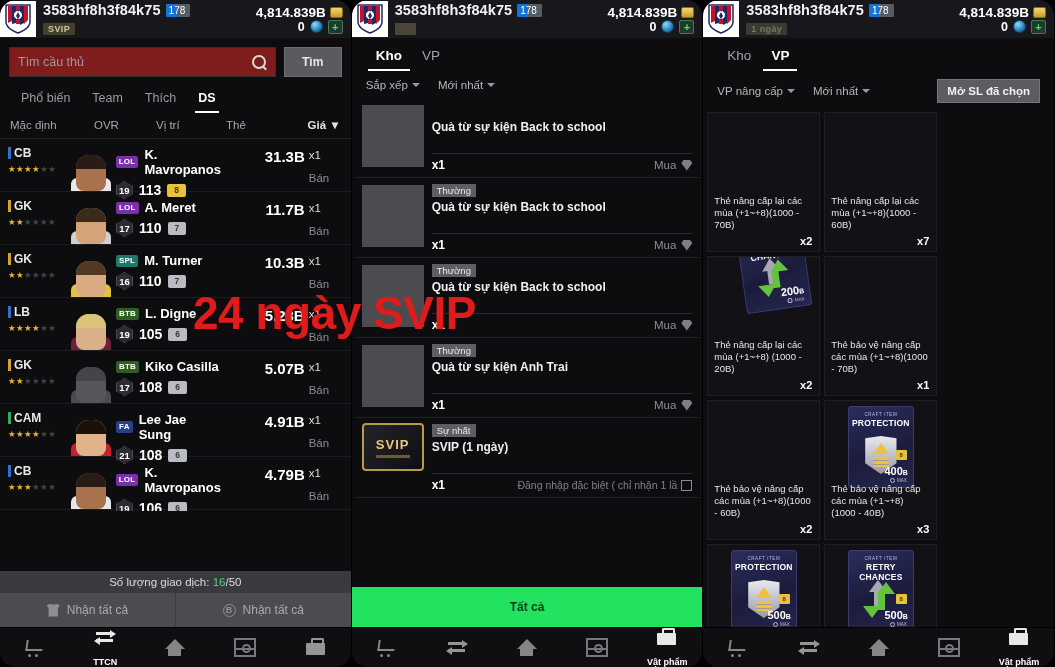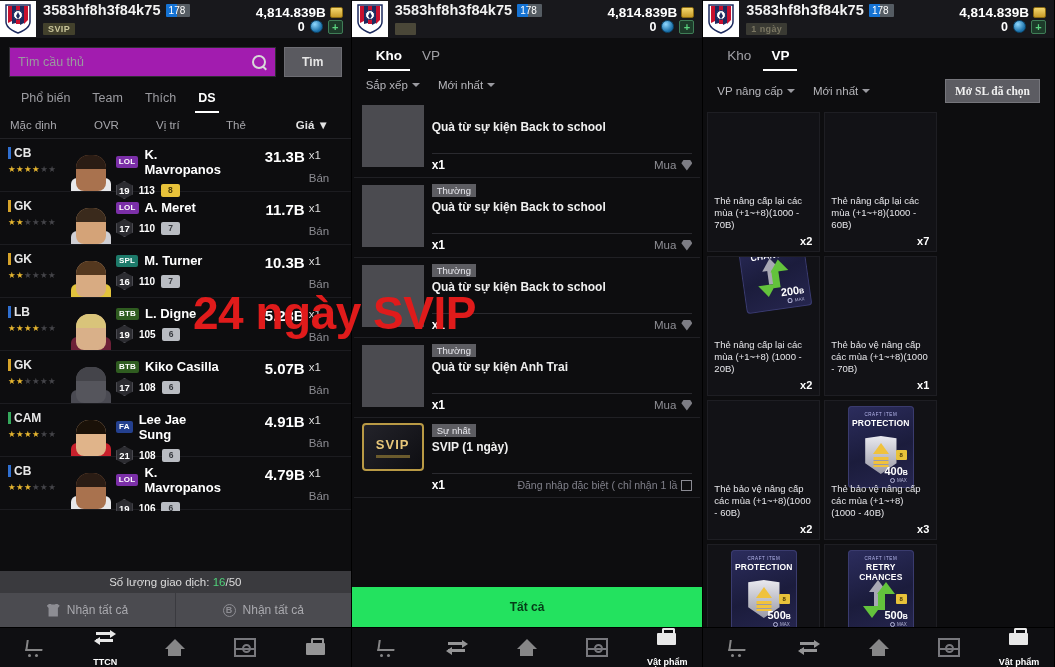--- a/index.html
+++ b/index.html
@@ -3,21 +3,21 @@
 <meta charset="utf-8">
 <style>
   * { box-sizing: border-box; margin: 0; padding: 0; }
   html, body {
     width: 1055px; height: 667px;
     background: #000;
     font-family: "Liberation Sans", sans-serif;
     overflow: hidden;
   }
   .screen { position: relative; width: 1055px; height: 667px; display: flex; }
-  .panel { position: relative; width: 352px; height: 667px; background: #0d0d0f; overflow: hidden; border-right: 1px solid #000; }
+  .panel { position: relative; width: 352px; height: 667px; background: #0d0d0f; overflow: hidden; border-right: 1px solid #000; border-radius: 16px; }
   .panel:last-child { width: 351px; border-right: none; }
 
   
   .hdr { height: 38px; background: #18181c; display: flex; align-items: center; padding: 0 6px 0 0; position: relative; }
   .crest { width: 36px; height: 36px; background: #fff; display: flex; align-items: center; justify-content: center; flex: none; }
   .crest svg { width: 26px; height: 30px; display:block; }
   .hdr-mid { flex: 1; padding-left: 7px; }
   .hdr-row1 { display: flex; align-items: center; gap: 5px; }
   .uname { color: #f2f2f2; font-size: 14.5px; font-weight: bold; letter-spacing: .1px; }
   .lvl { background: linear-gradient(90deg,#1573d4 0 44%, #555c63 44% 100%); color:#fff; font-size: 10px; font-weight:normal; padding: 1px 5px 1px 3px; border-radius:1px; line-height:11px;}
@@ -28,54 +28,54 @@
   .cur1 { display:flex; align-items:center; gap:4px; }
   .cur1 .val { color:#fff; font-size:13.5px; font-weight:bold; }
   .coin { width:13px; height:11px; background: linear-gradient(#f5d76e,#c79b28); border-radius:2px; border:1px solid #8a6a12; }
   .cur2 { display:flex; align-items:center; gap:5px; }
   .cur2 .val { color:#fff; font-size:12.5px; font-weight:bold; }
   .gem { width:13px;height:13px;border-radius:50%; background: radial-gradient(circle at 35% 30%, #8fd8ff, #1a6fa8 70%); border:1px solid #0c4a72; }
   .plus { width:15px;height:14px; background:#1d3b2a; border:1px solid #3f7d57; color:#5ad47f; font-size:11px; line-height:12px; text-align:center; border-radius:2px; font-weight:bold;}
 
   
   .search-wrap { padding: 9px 9px 6px 9px; display:flex; gap:8px; align-items:center; }
-  .search-box { flex:1; height:30px; background:#a21caf; border:1px solid #2e2e33; display:flex; align-items:center; padding:0 8px; }
+  .search-box { flex:1; height:30px; background:#7f1d1d; border:1px solid #2e2e33; display:flex; align-items:center; padding:0 8px; }
   .search-box input { flex:1; background:transparent; border:none; outline:none; color:#cfcfcf; font-size:12.5px; font-family:inherit; }
   .search-box input::placeholder { color:#9a9a9f; }
   .mag { width:15px;height:15px; position:relative; flex:none;}
   .mag::before{content:'';position:absolute;width:10px;height:10px;border:2px solid #d8d8d8;border-radius:50%;top:0;left:0;}
   .mag::after{content:'';position:absolute;width:5px;height:2px;background:#d8d8d8;transform:rotate(45deg);bottom:1px;right:0;}
   .btn-find { width:58px;height:30px;background:#5a5a60;color:#e6e6e6;font-size:12px;font-weight:bold;display:flex;align-items:center;justify-content:center;border:1px solid #6d6d73;}
 
   .tabs1 { display:flex; gap:0; padding:2px 10px 0 10px; }
   .tabs1 .t { padding:6px 11px 8px 11px; font-size:12.5px; color:#9b9ba0; position:relative; }
   .tabs1 .t.act { color:#fff; font-weight:bold; }
   .tabs1 .t.act::after{content:'';position:absolute;left:8px;right:8px;bottom:0;height:2px;background:#fff;}
 
   .colhdr { display:flex; align-items:center; padding:6px 10px 7px 10px; font-size:11.5px; color:#a6a6ab; border-bottom:1px solid #222226;}
-  .colhdr .c1{width:84px;} .colhdr .c2{width:62px;} .colhdr .c3{width:70px;} .colhdr .c4{width:58px;} .colhdr .c5{flex:1;text-align:center;color:#e3e3e3;font-weight:bold;}
+  .colhdr .c1{width:84px;} .colhdr .c2{width:62px;} .colhdr .c3{width:70px;} .colhdr .c4{width:58px;} .colhdr .c5{flex:1;text-align:right;color:#e3e3e3;font-weight:bold;}
 
   .plist { height:372px; overflow:hidden; }
   .prow { display:flex; align-items:stretch; height:53px; border-bottom:1px solid #1c1c20; position:relative; padding-left:8px;}
   .pos-col { width:62px; padding-top:7px; }
   .pos { display:flex; align-items:center; gap:3px; font-size:12px; color:#e8e8e8; font-weight:bold; }
   .pos i { width:3px; height:12px; display:inline-block; }
   .stars { margin-top:4px; font-size:8.5px; letter-spacing:.4px; color:#45454a; }
   .stars b { color:#e8b730; font-weight:normal;}
   .face { width:42px; position:relative; overflow:hidden;}
   .face .head{ position:absolute; bottom:0; left:50%; transform:translateX(-50%); width:30px;height:36px; border-radius:13px 13px 8px 8px;}
   .face .body{ position:absolute; bottom:0; left:50%; transform:translateX(-50%); width:40px;height:13px; border-radius:6px 6px 0 0;}
   .pinfo { flex:1; padding-top:8px; padding-left:4px;}
   .pname-row{ display:flex; align-items:center; gap:6px;}
   .club { font-size:8px; font-weight:bold; color:#fff; padding:1px 3px; border-radius:2px; line-height:10px; letter-spacing:.2px;}
   .pname { color:#fff; font-size:13px; font-weight:bold;}
   .pstat { display:flex; align-items:center; gap:6px; margin-top:4px;}
   .hexa { width:17px;height:18px; background:#2c2c31; color:#fff; font-size:9.5px; font-weight:bold; display:flex;align-items:center;justify-content:center;
          clip-path: polygon(50% 0,100% 25%,100% 75%,50% 100%,0 75%,0 25%); border:1px solid #4a4a50;}
-  .ovr { color:#fff; font-size:10px; font-weight:bold;}
+  .ovr { color:#fff; font-size:14px; font-weight:bold;}
   .lvlchip{ font-size:8.5px;font-weight:bold;padding:1px 7px;border-radius:2px;line-height:11px;}
   .lvlchip.g{background:#e8c23a;color:#4a3a06;}
   .lvlchip.s{background:#b9bcc2;color:#35383d;}
   .pprice { width:88px; text-align:right; padding-top:9px; padding-right:4px;}
   .pprice .v { color:#fff; font-size:15px; font-weight:bold;}
   .pact { width:42px; padding-top:10px; text-align:left;}
   .pact .q { color:#dedede; font-size:11.5px;}
   .pact .s { color:#8c8c92; font-size:11.5px; margin-top:11px;}
 
   .trade-bar { position:absolute; left:0; right:0; bottom:74px; height:22px; background:#3a3a3e; display:flex;align-items:center;justify-content:center; color:#dcdcdc; font-size:11.5px;}
@@ -111,21 +111,21 @@
   .i-case::after{content:'';position:absolute;left:6px;top:0px;width:9px;height:5px;border:2px solid #e8e8e8;border-bottom:none;border-radius:2px 2px 0 0;}
 
   
   .tabs2 { display:flex; padding:4px 14px 0 14px; }
   .tabs2 .t{ padding:6px 10px 9px 10px; font-size:13.5px; color:#a0a0a6; position:relative;}
   .tabs2 .t.act{color:#fff;font-weight:bold;}
   .tabs2 .t.act::after{content:'';position:absolute;left:2px;right:2px;bottom:1px;height:2px;background:#fff;}
   .filterbar{ display:flex; align-items:center; gap:18px; padding:7px 14px 7px 14px; }
   .fsel{ display:flex;align-items:center;gap:4px;color:#b6b6bb;font-size:11.5px;}
   .caret{width:0;height:0;border-left:4px solid transparent;border-right:4px solid transparent;border-top:4px solid #9a9aa0;}
-  .btn-open{ margin-left:auto; background:#5c5c62; border:1px solid #76767c; color:#f0f0f0; font-size:11.5px; font-weight:bold; padding:5px 9px;font-family:Liberation Serif, serif; }
+  .btn-open{ margin-left:auto; background:#5c5c62; border:1px solid #76767c; color:#f0f0f0; font-size:11.5px; font-weight:bold; padding:5px 9px; }
 
   
   .ilist{ padding:0 2px; }
   .irow{ display:flex; gap:8px; padding:5px 8px 0 8px; border-bottom:1px solid #202024; height:80px;}
   .ithumb{ width:62px;height:62px;background:#4b4b50; flex:none; margin-top:2px; display:flex;align-items:center;justify-content:center;}
   .ibody{ flex:1; display:flex; flex-direction:column; }
   .ibadge{ align-self:flex-start; background:#5d5d62; color:#e9e9ee; font-size:9.5px; padding:1px 5px; margin-top:1px; }
   .iname{ color:#efefef; font-size:12px; font-weight:bold; margin-top:3px; }
   .ifoot{ margin-top:auto; display:flex; align-items:center; border-top:1px solid #2a2a2f; padding:4px 0 5px 0;}
   .iqty{ color:#fff; font-size:12px; font-weight:bold; }

